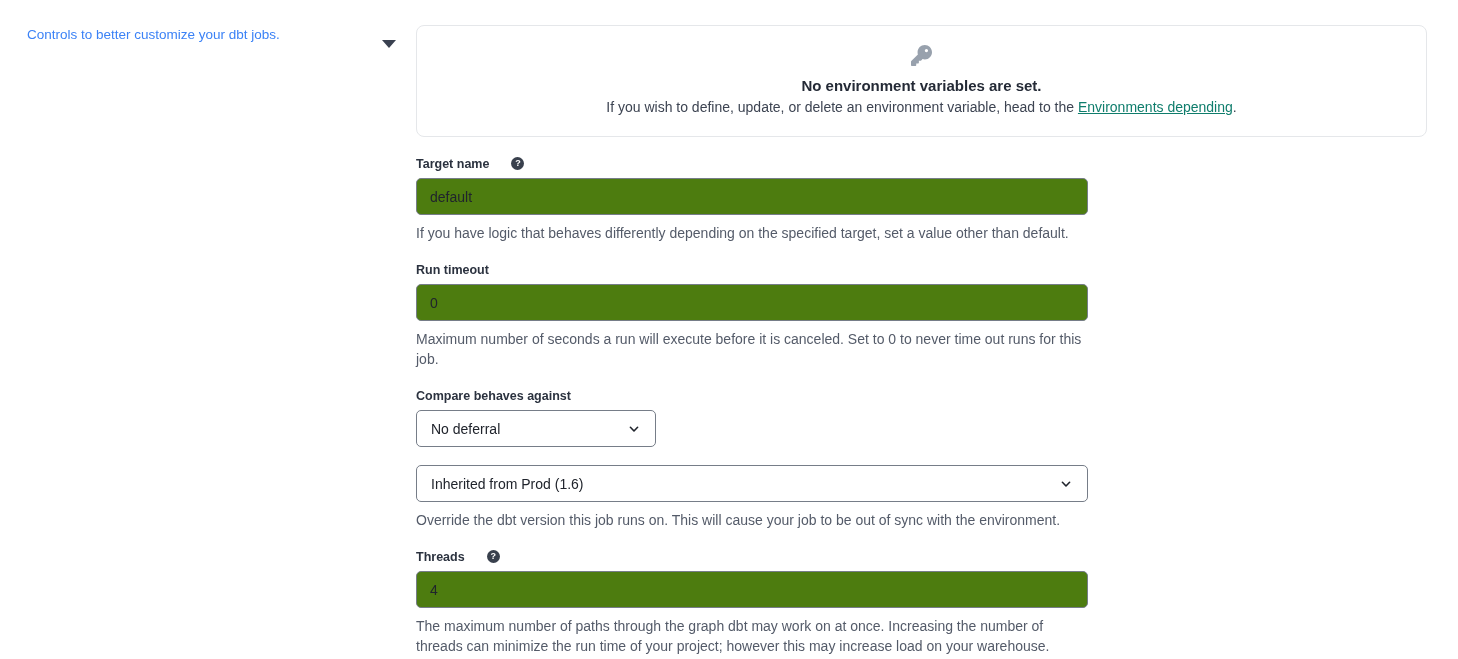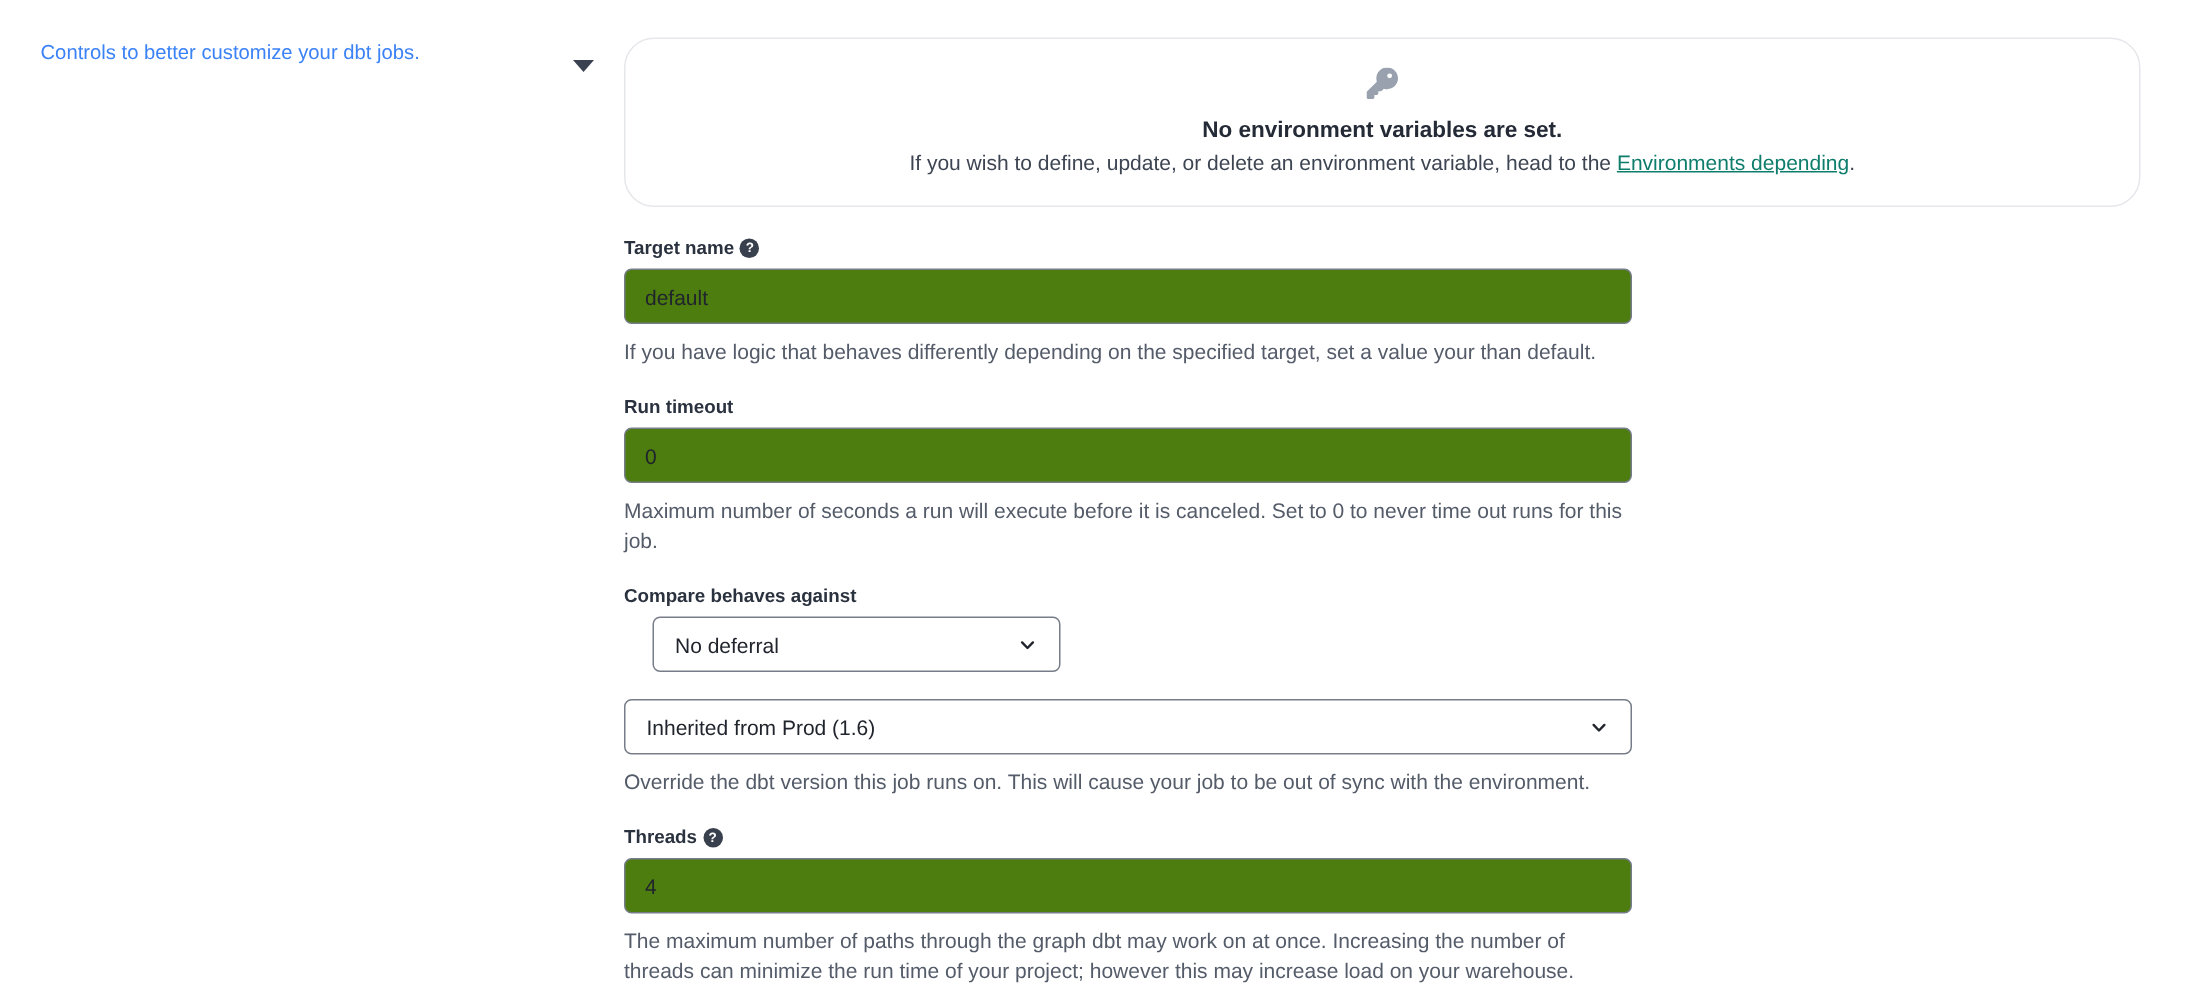--- a/index.html
+++ b/index.html
@@ -49,21 +49,21 @@
     cursor: pointer;
     flex-shrink: 0;
   }
   
   .right-col {
     flex: 1;
     max-width: 1011px;
   }
   .env-banner {
     border: 1px solid #e5e7ea;
-    border-radius: 20px;
+    border-radius: 8px;
     padding: 19px 20px 21px 20px;
     text-align: center;
     margin-top: 5px;
   }
   .env-banner svg { display: inline-block; }
   .env-title {
     margin-top: 7px;
     font-size: 15px;
     font-weight: 700;
     color: #242a36;
@@ -79,22 +79,22 @@
     cursor: pointer;
   }
   
   .form {
     width: 672px;
     margin-top: 20px;
   }
   .field { margin-bottom: 20px; }
   .label-row {
     display: flex;
-    align-items: center;
-    gap: 4px;
+    align-items: flex-start;
+    gap: 22px;
     margin-bottom: 7px;
   }
   .field-label {
     font-size: 12.5px;
     font-weight: 700;
     color: #2b323f;
   }
   .help-icon {
     width: 13px;
     height: 13px;
@@ -129,21 +129,21 @@
     border-radius: 5px;
     display: flex;
     align-items: center;
     justify-content: space-between;
     padding: 0 14px;
     font-size: 14px;
     color: #20242c;
     background: #ffffff;
     cursor: pointer;
   }
-  .select.narrow { width: 272px; margin-left: 19px; }
+  .select.narrow { width: 240px; }
   .helper {
     margin: 8px 0 0 0;
     font-size: 14px;
     line-height: 20px;
     color: #545b69;
   }
 </style>
 </head>
 <body>
 
@@ -169,21 +169,21 @@
     </div>
 
     <div class="form">
 
       <div class="field">
         <div class="label-row">
           <span class="field-label">Target name</span>
           <span class="help-icon">?</span>
         </div>
         <input class="text-input" type="text" value="default" style="">
-        <p class="helper">If you have logic that behaves differently depending on the specified target, set a value your than default.</p>
+        <p class="helper">If you have logic that behaves differently depending on the specified target, set a value other than default.</p>
       </div>
 
       <div class="field">
         <div class="label-row">
           <span class="field-label">Run timeout</span>
         </div>
         <input class="text-input" type="text" value="0" style="">
         <p class="helper">Maximum number of seconds a run will execute before it is canceled. Set to 0 to never time out runs for this job.</p>
       </div>
 

